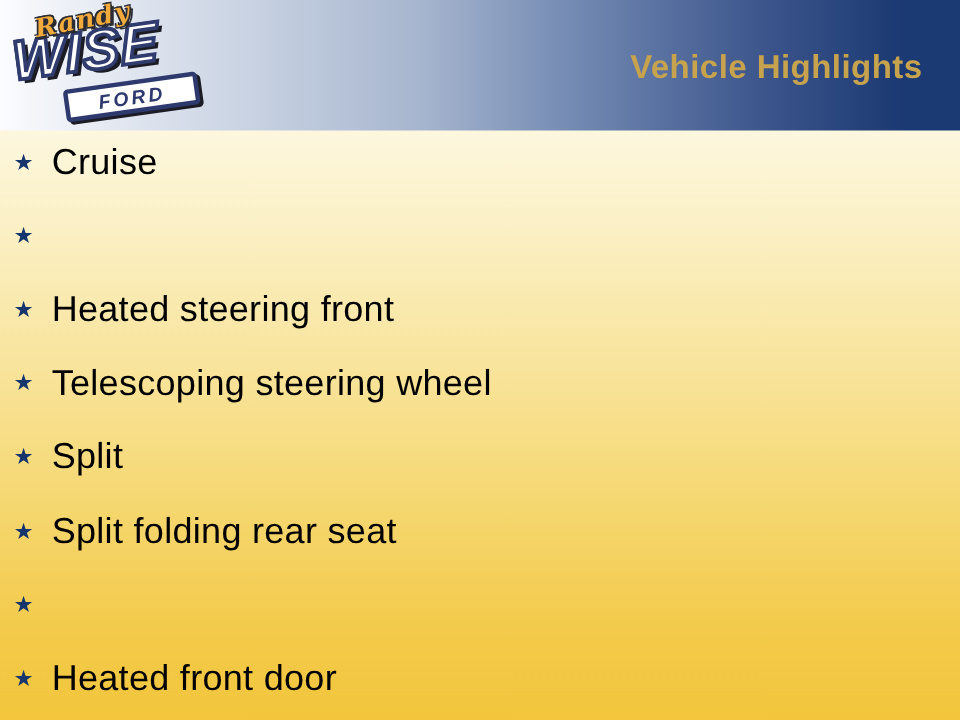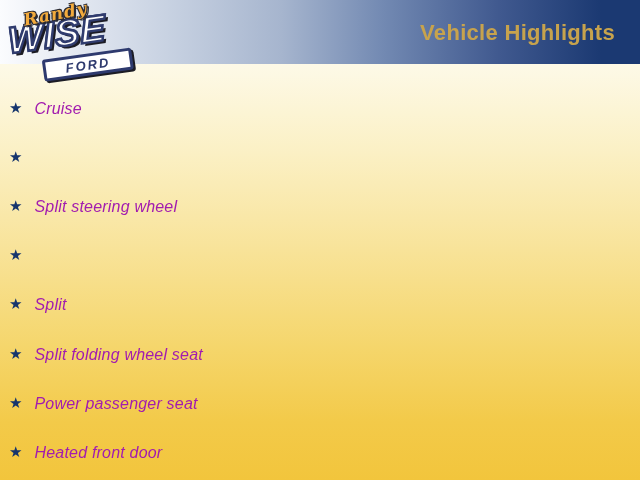--- a/index.html
+++ b/index.html
@@ -6,21 +6,21 @@
   html,body { width:640px; height:480px; overflow:hidden; }
   body {
     font-family:"Liberation Sans", sans-serif;
     position:relative;
     width:640px; height:480px;
     background:linear-gradient(180deg,#fffef8 0%,#fdf9e6 14%,#fbf0c4 32%,#f8e399 52%,#f5d66c 72%,#f3ca49 88%,#f2c53c 100%);
   }
 
   
   .header {
-    position:absolute; top:0; left:0; width:640px; height:64px;
+    position:absolute; top:0; left:0; width:640px; height:87px;
     background:linear-gradient(90deg,#fbfcfe 0%,#e3e8f1 12%,#c8d2e2 26%,#a6b5ce 44%,#7289b2 60%,#40598f 78%,#1b3972 94%,#1b3972 100%);
     display:flex; align-items:center; justify-content:flex-end;
   }
   .header-title {
     color:#c7a34d;
     font-size:22px;
     font-weight:600;
     letter-spacing:.3px;
     padding-right:25px;
     position:relative; top:1px;
@@ -79,24 +79,23 @@
     display:flex; align-items:center;
     padding-left:9px;
   }
   .star {
     font-size:15px;
     color:#16356d;
     margin-right:12px;
     position:relative; top:-1px;
   }
   .label {
-    font-size:16px;
-    color:#a21caf;
+    font-size:24px;
+    color:#000000;
     letter-spacing:.2px;
-    font-style:italic;
   }
 </style>
 </head>
 <body>
 
 <div class="header">
   <div class="header-title">Vehicle Highlights</div>
 </div>
 
 <div class="logo">
@@ -110,34 +109,34 @@
 <div class="list">
   <div class="item">
     <span class="star">★</span>
     <span class="label">Cruise</span>
   </div>
   <div class="item">
     <span class="star">★</span>
   </div>
   <div class="item">
     <span class="star">★</span>
-    <span class="label">Split steering wheel</span>
+    <span class="label">Heated steering front</span>
   </div>
   <div class="item">
     <span class="star">★</span>
+    <span class="label">Telescoping steering wheel</span>
   </div>
   <div class="item">
     <span class="star">★</span>
     <span class="label">Split</span>
   </div>
   <div class="item">
     <span class="star">★</span>
-    <span class="label">Split folding wheel seat</span>
+    <span class="label">Split folding rear seat</span>
   </div>
   <div class="item">
     <span class="star">★</span>
-    <span class="label">Power passenger seat</span>
   </div>
   <div class="item">
     <span class="star">★</span>
     <span class="label">Heated front door</span>
   </div>
 </div>
 
 </body></html>

